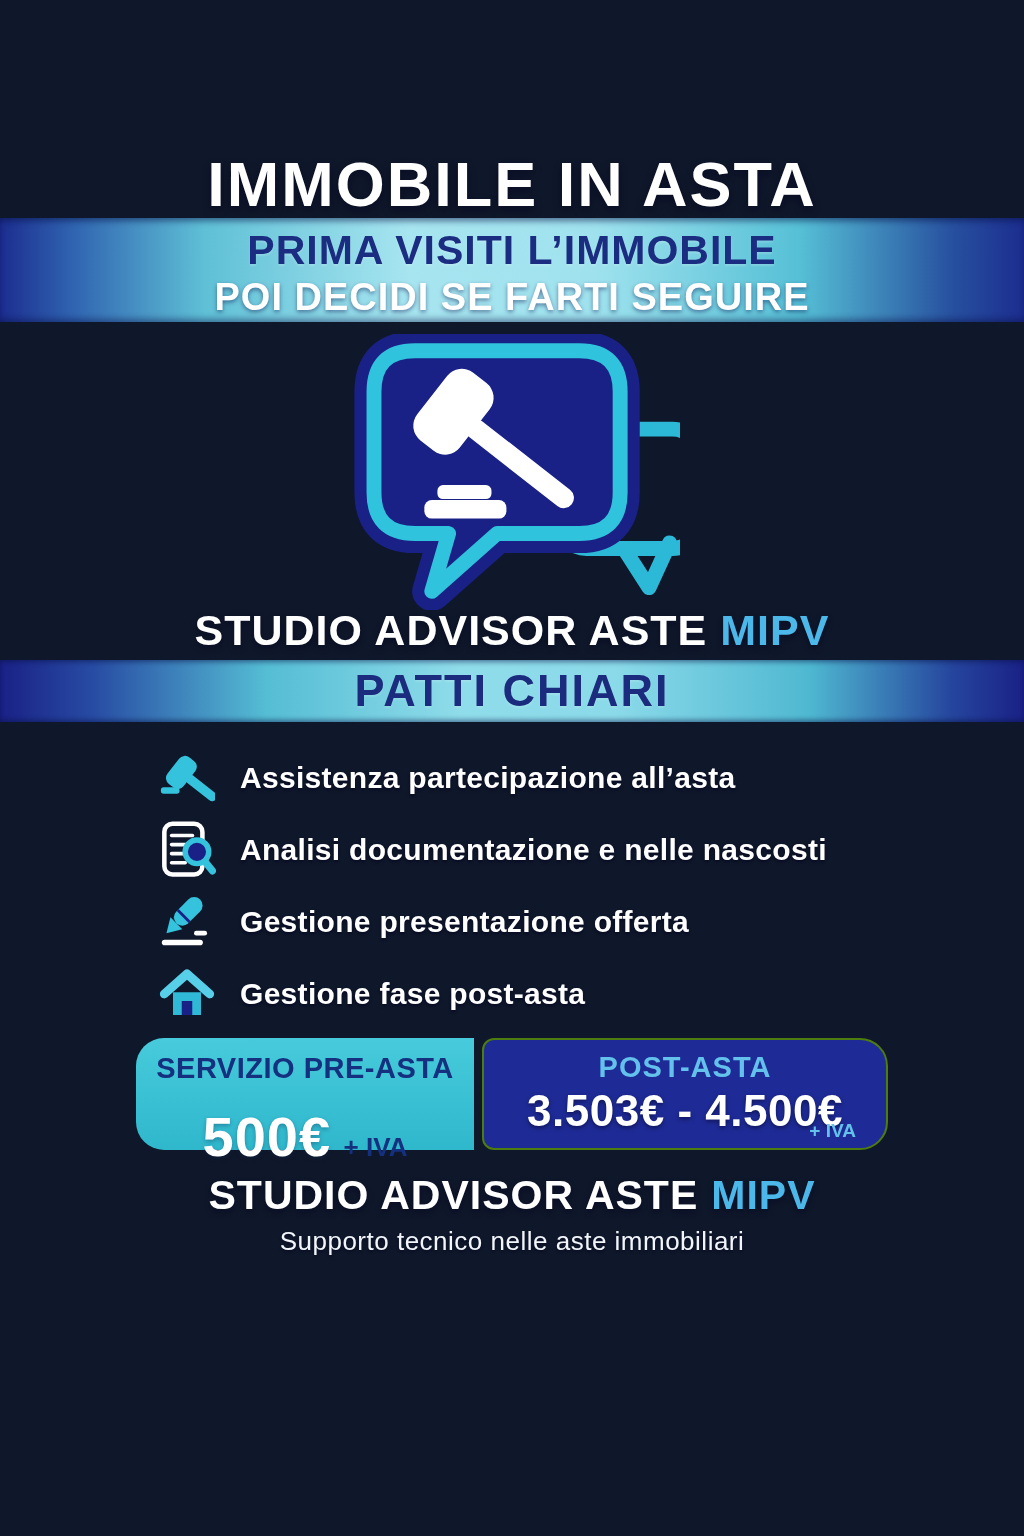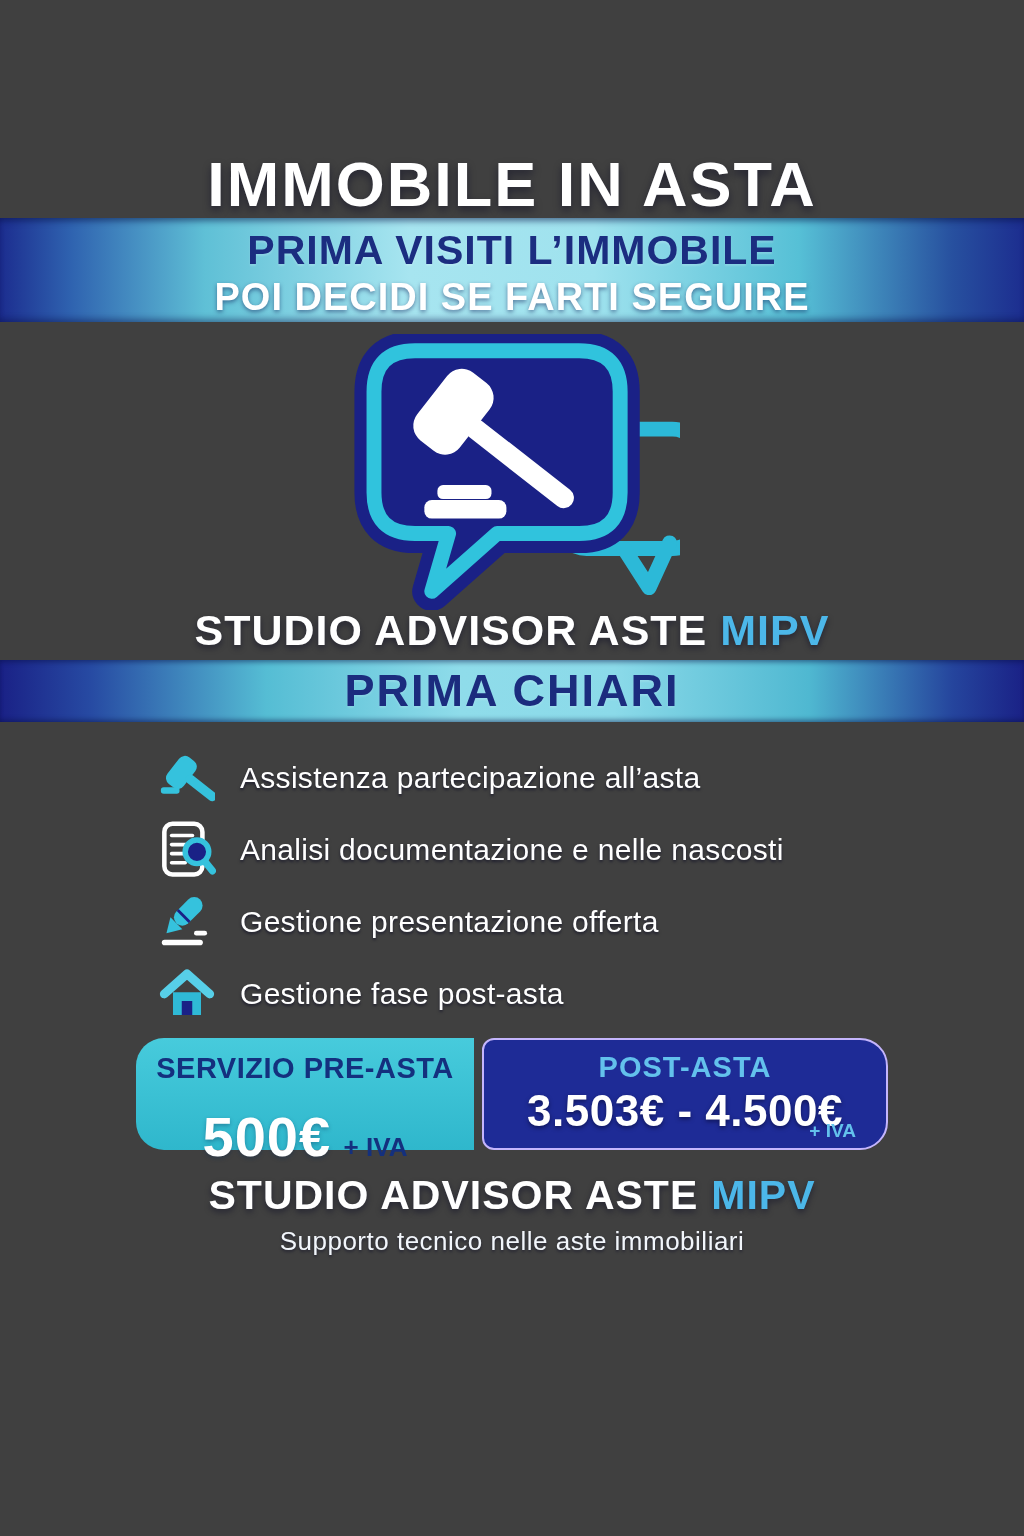--- a/index.html
+++ b/index.html
@@ -2,21 +2,21 @@
 <html><head>
 <meta charset="utf-8">
 <style>
   html,body{margin:0;padding:0;}
   body{
     width:1024px;height:1536px;
     background:#1a2186;
     font-family:"Liberation Sans", sans-serif;
     overflow:hidden;
   }
-  .poster{position:relative;width:1024px;height:1536px;background:#404040;}
+  .poster{position:relative;width:1024px;height:1536px;background:#0f172a;}
 
   
   .main-title{
     position:absolute;top:148px;left:0;right:0;
     text-align:center;color:#ffffff;
     font-size:63px;font-weight:800;letter-spacing:2px;
     text-shadow:0 4px 8px rgba(0,0,30,.45);
   }
 
   
@@ -69,21 +69,21 @@
     font-size:45px;font-weight:800;letter-spacing:2px;
     color:#1b2c7e;text-shadow:0 2px 2px rgba(255,255,255,.15);
   }
 
   
   .features{position:absolute;top:742px;left:158px;width:760px;}
   .feature-row{display:flex;align-items:center;height:72px;}
   .feature-icon{width:58px;height:58px;flex:0 0 58px;margin-right:24px;display:flex;align-items:center;justify-content:center;}
   .feature-icon svg{display:block;}
   .feature-label{
-    font-size:30px;font-weight:400;color:#ffffff;letter-spacing:.3px;
+    font-size:30px;font-weight:700;color:#ffffff;letter-spacing:.3px;
     text-shadow:0 2px 3px rgba(0,0,30,.55);white-space:nowrap;
   }
 
   
   .pricing{position:absolute;top:1038px;left:136px;width:752px;height:112px;}
   .price-box-pre{
     position:absolute;left:0;top:0;width:338px;height:112px;
     background:linear-gradient(180deg,#47cbdc,#2fb7cc);
     border-radius:28px 0 0 28px;
     text-align:center;
@@ -94,21 +94,21 @@
   }
   .price-pre-row{margin-top:19px;}
   .price-pre-amount{
     font-size:56px;font-weight:800;color:#ffffff;letter-spacing:1px;
     text-shadow:0 2px 4px rgba(10,40,80,.35);
   }
   .price-pre-vat{font-size:26px;font-weight:700;color:#14307e;margin-left:8px;}
   .price-box-post{
     position:absolute;left:346px;top:0;width:402px;height:108px;
     background:#1e2b96;
-    border:2px solid #c4b5fd;
+    border:2px solid #4d7c0f;
     border-radius:12px 28px 28px 12px;
     text-align:center;
   }
   .price-post-label{
     margin-top:11px;font-size:29px;font-weight:800;letter-spacing:1px;
     color:#63c1ec;
   }
   .price-post-amount{
     margin-top:2px;font-size:44px;font-weight:800;color:#ffffff;letter-spacing:.5px;
     text-shadow:0 2px 4px rgba(0,0,30,.5);white-space:nowrap;
@@ -158,21 +158,21 @@
         <rect x="86" y="178" width="88" height="20" rx="8"></rect>
       </g>
     </svg>
   </div>
 
   <div class="brand-line brand-1">
     <span class="brand-prefix">STUDIO ADVISOR ASTE</span><span class="brand-suffix">MIPV</span>
   </div>
 
   <div class="banner-section">
-    <div class="banner-section-label">PRIMA CHIARI</div>
+    <div class="banner-section-label">PATTI CHIARI</div>
   </div>
 
   <div class="features">
 
     <div class="feature-row">
       <span class="feature-icon">
         <svg width="56" height="56" viewBox="0 0 60 60" xmlns="http://www.w3.org/2000/svg">
           <g transform="translate(24,24) rotate(38)" fill="#35c2dd">
             <rect x="-11" y="-18" width="22" height="36" rx="8"></rect>
             <rect x="7" y="-5" width="40" height="10" rx="5"></rect>

